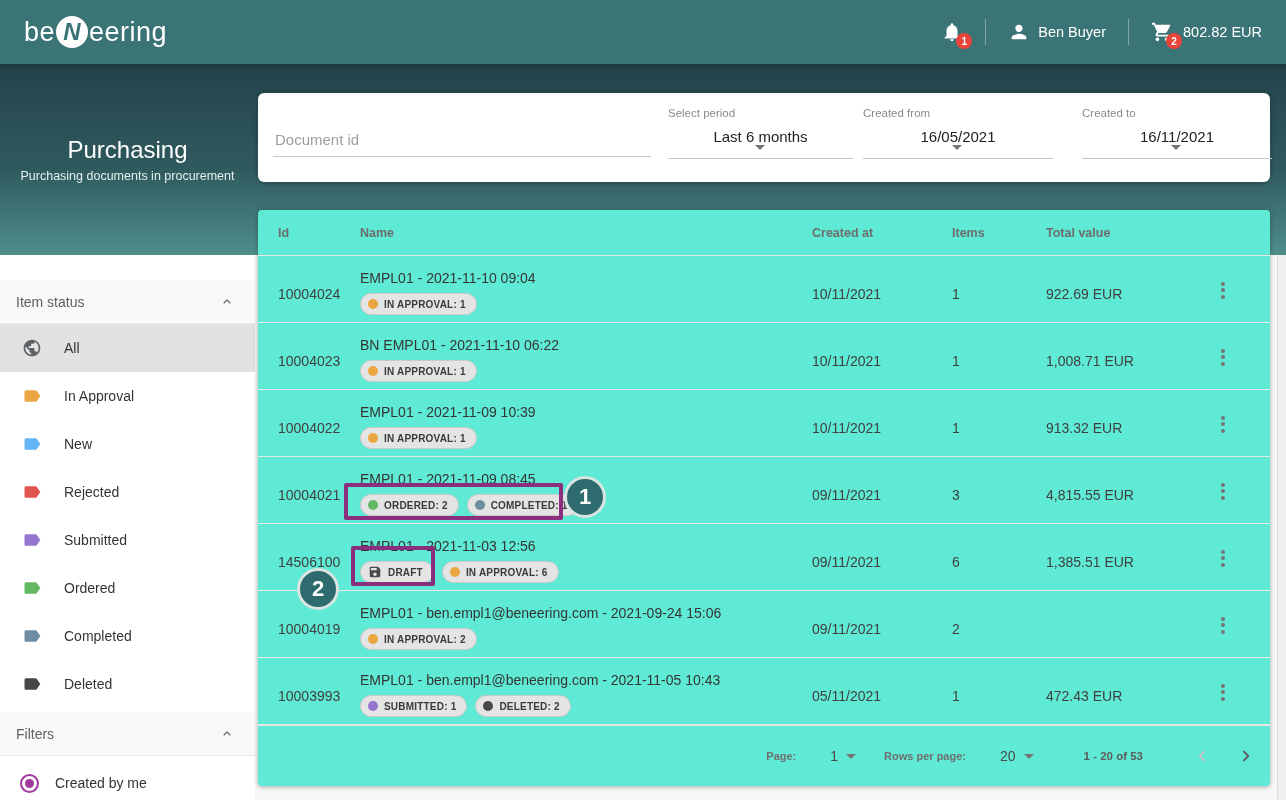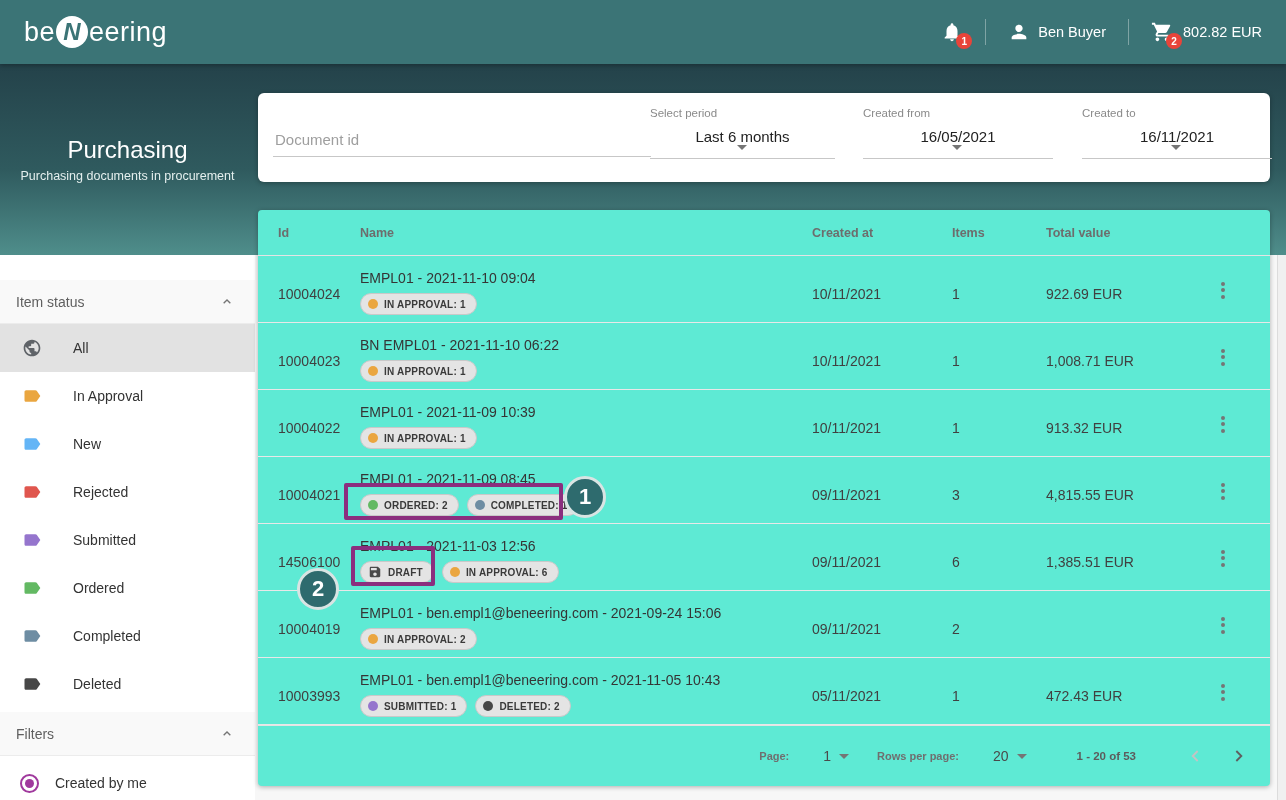--- a/index.html
+++ b/index.html
@@ -42,31 +42,31 @@
                border-bottom:1px solid #c7c7c7; font-size:15px; padding:4px 2px 8px 2px;
                font-family:"Liberation Sans",sans-serif; color:#333; }
   .doc-input::placeholder { color:#9e9e9e; }
   .ffield { position:absolute; top:14px; height:60px; cursor:pointer; }
   .ffield .flabel { font-size:11.5px; color:#8a8a8a; }
   .ffield .fvalue { font-size:15px; color:#222; margin-top:9px; padding-bottom:8px;
                     border-bottom:1px solid #c7c7c7; display:flex; align-items:center;flex-direction:column; }
   .ffield .fvalue span { flex:1; }
   .tri { width:0; height:0; border-left:5px solid transparent; border-right:5px solid transparent;
          border-top:5px solid #757575; margin-right:2px; }
-  .f-period { left:392px; width:185px; }
+  .f-period { left:410px; width:185px; }
   .f-from { left:605px; width:190px; }
   .f-to { left:824px; width:190px; }
 
   
   .sidebar { position:absolute; left:0; top:255px; width:255px; height:545px; background:#fff; z-index:5; }
   .section-head { position:relative; height:44px; background:#f9f9f9; border-bottom:1px solid #ececec;
                   display:flex; align-items:center; padding-left:16px; color:#5f5f5f; font-size:14px; cursor:pointer; }
   .section-head .chev { position:absolute; right:20px; top:14px; }
   .sb-spacer { height:25px; background:#fff; }
-  .status-item { height:48px; display:flex; align-items:center; padding-left:22px; gap:31px; cursor:pointer; }
+  .status-item { height:48px; display:flex; align-items:center; padding-left:22px; gap:22px; cursor:pointer; }
   .status-item.selected { background:#e2e2e2; }
   .st-icon { width:20px; height:20px; display:inline-flex; }
   .st-icon svg { width:20px; height:20px; }
   .ic-globe { display:none; }
   .st-label { font-size:14px; color:#333; font-weight:500; }
   .filters-head { margin-top:4px; }
   .radio-row { margin-top:7px; height:40px; display:flex; align-items:center; padding-left:20px; gap:16px; cursor:pointer; }
   .radio { width:19px; height:19px; border-radius:50%; border:2px solid #a0399d;
            display:flex; align-items:center; justify-content:center; }
   .radio i { width:9px; height:9px; border-radius:50%; background:#a0399d; }
@@ -91,21 +91,21 @@
   .chip .dot { width:10px; height:10px; border-radius:50%; }
   .chip-save { display:none; width:14px; height:14px; }
   .chip-save svg { width:14px; height:14px; fill:#4a4a4a; }
   .chip-label { font-size:10px; font-weight:700; color:#3a3a3a; letter-spacing:.2px; }
   .kebab { position:absolute; right:36px; top:22px; width:22px; height:24px; display:flex;
            flex-direction:column; align-items:center; justify-content:center; gap:2.5px; cursor:pointer; }
   .kebab i { width:4px; height:4px; border-radius:50%; background:#757575; }
 
   
   .pagination { position:absolute; left:0; bottom:0; width:100%; height:61px; border-top:1px solid #e4e4e4;
-                display:flex; align-items:center; justify-content:flex-end; padding-right:20px; gap:0; }
+                display:flex; align-items:center; justify-content:flex-end; padding-right:13px; gap:0; }
   .pg-label { font-size:11px; color:#6f6f6f; font-weight:600; }
   .pg-select { display:flex; align-items:center; gap:8px; margin:0 26px 0 34px; cursor:pointer; }
   .pg-select .pg-val { font-size:14px; color:#4a4a4a; }
   .pg-range { font-size:11.5px; color:#5c5c5c; font-weight:600; margin:0 30px 0 22px; }
   .pg-chev { width:24px; height:24px; display:flex; align-items:center; justify-content:center; cursor:pointer; margin-left:18px; }
 
   
   .scroll-strip { position:absolute; right:0; top:255px; width:9px; height:545px; background:#f0f0f0;
                   border-left:1px solid #dcdcdc; z-index:20; }
 

